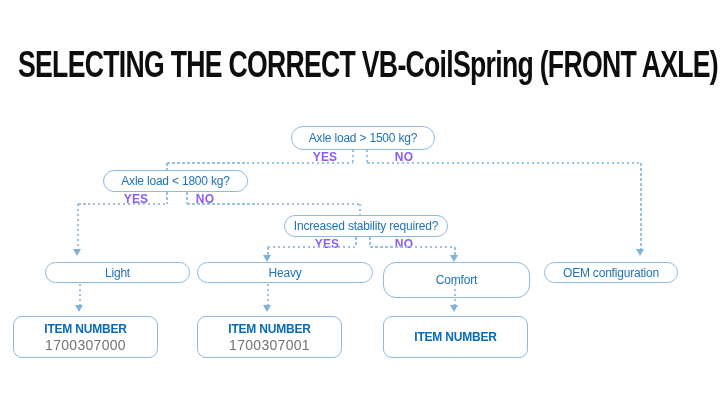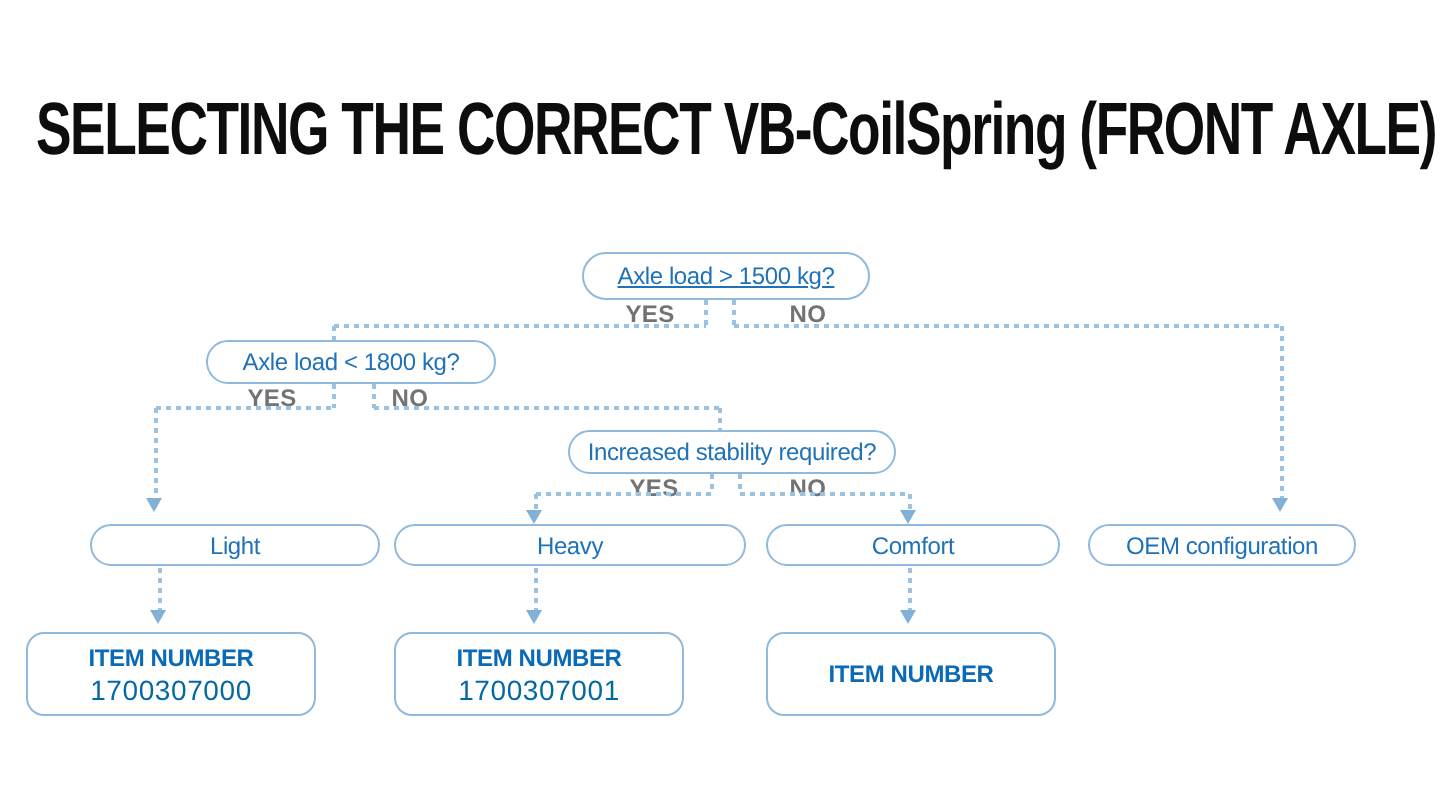--- a/index.html
+++ b/index.html
@@ -12,39 +12,39 @@
     font-size:37px;font-weight:bold;color:#0d0d0d;letter-spacing:-1px;
     white-space:nowrap;transform:scaleX(.72);transform-origin:left center;
   }
   
   .pbox{
     position:absolute;box-sizing:border-box;background:#fff;
     border:1.5px solid #8fb9dd;border-radius:13px;
     display:flex;align-items:center;justify-content:center;
     color:#1f72b8;font-size:12px;letter-spacing:-.2px;white-space:nowrap;
   }
-  .d1{left:291px;top:126px;width:144px;height:24px;text-decoration:underline;}
+  .d1{left:291px;top:126px;width:144px;height:24px;}
   .d2{left:103px;top:170px;width:145px;height:22px;}
   .d3{left:284px;top:215px;width:164px;height:22px;}
   .r1{left:13px; top:262px;width:145px;height:21px;margin-left:32px;}
   .r2{left:197px;top:262px;width:176px;height:21px;}
-  .r3{left:383px;top:262px;width:147px;height:21px;}
+  .r3{left:383px;top:262px;width:147px;height:36px;}
   .r4{left:544px;top:262px;width:134px;height:21px;}
   .yn{
     position:absolute;transform:translateX(-50%);
-    font-size:12px;font-weight:bold;color:#737373;letter-spacing:.2px;
+    font-size:12px;font-weight:bold;color:#8b5cf6;letter-spacing:.2px;
   }
   .ibox{
     position:absolute;top:316px;width:145px;height:42px;box-sizing:border-box;
     background:#fff;border:1.5px solid #8fb9dd;border-radius:9px;
     display:flex;flex-direction:column;align-items:center;justify-content:center;gap:1px;
   }
   .i1{left:13px;} .i2{left:197px;} .i3{left:383px;}
   .ihead{font-size:12px;font-weight:bold;color:#0a6ab5;letter-spacing:-.2px;}
-  .inum{font-size:14px;color:#0369a1;letter-spacing:.3px;}
+  .inum{font-size:14px;color:#737373;letter-spacing:.3px;}
   .hl{position:absolute;height:2px;
     background-image:repeating-linear-gradient(90deg,#9cc2e2 0,#9cc2e2 2.5px,transparent 2.5px,transparent 5px);}
   .vl{position:absolute;width:2px;
     background-image:repeating-linear-gradient(180deg,#9cc2e2 0,#9cc2e2 2.5px,transparent 2.5px,transparent 5px);}
   .arrow{position:absolute;width:0;height:0;
     border-left:4.5px solid transparent;border-right:4.5px solid transparent;
     border-top:7px solid #82b1d8;}
 </style>
 </head>
 <body>

